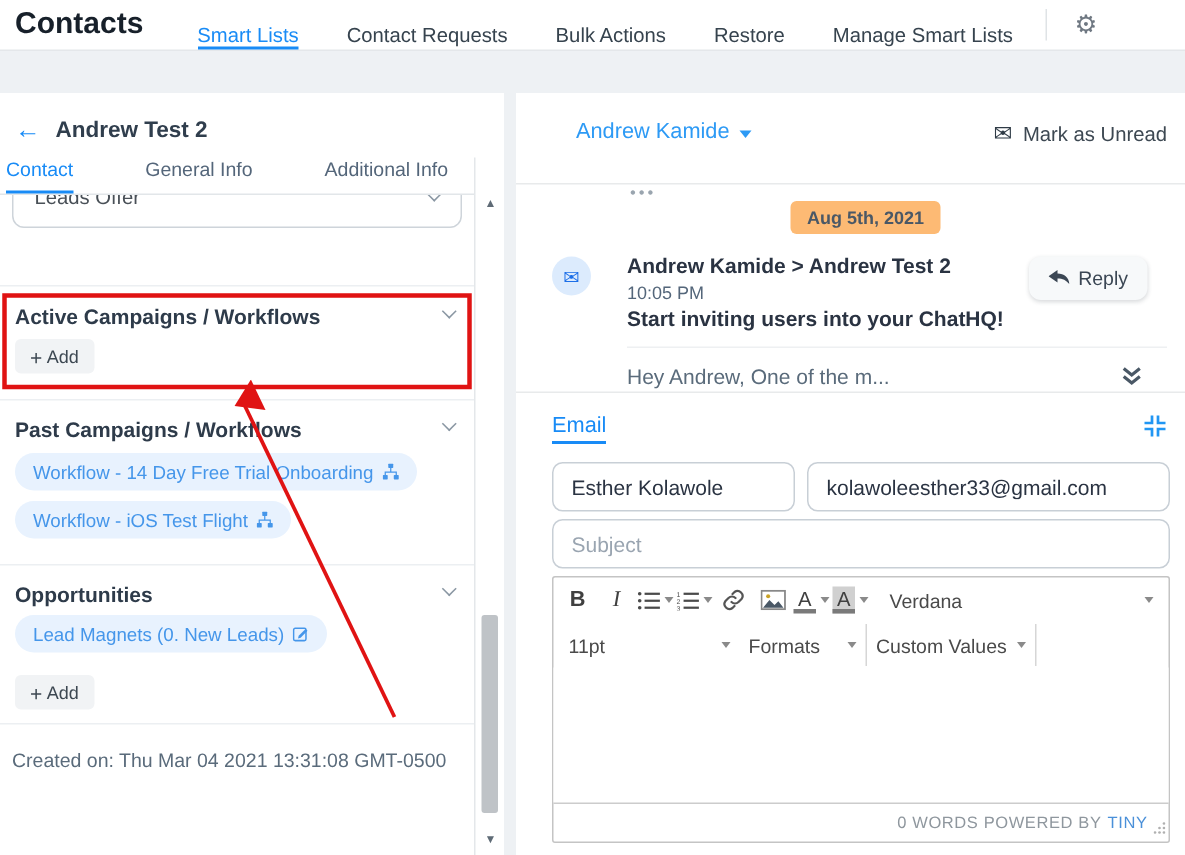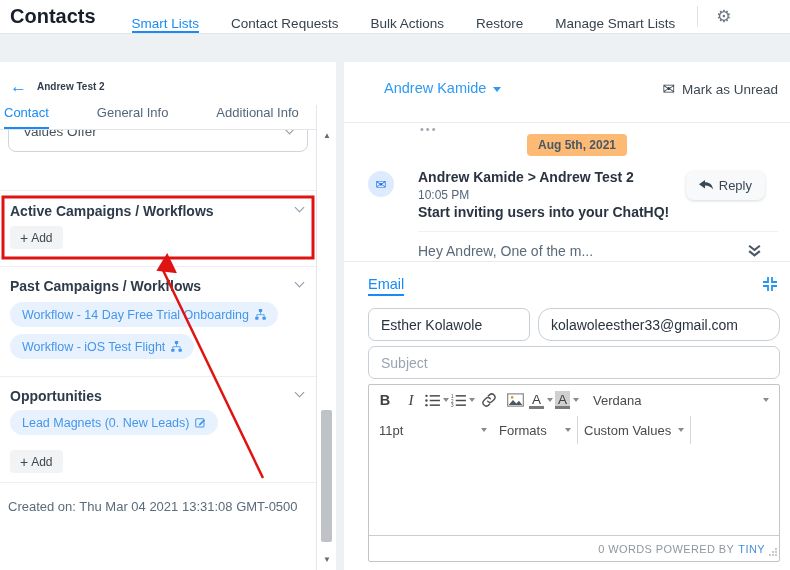--- a/index.html
+++ b/index.html
@@ -23,21 +23,21 @@
   .nav-divider { width:1px; background:#dfe3e6; margin:6px 18px 6px 22px; }
   .gear { align-self:center; font-size:17px; color:#6f7882; }
 
   
   .left-panel {
     position:absolute; left:0; top:62px; width:336px; bottom:0;
     background:#fff;
   }
   .lp-head { position:absolute; left:10px; top:16px; display:flex; align-items:center; gap:10px; }
   .back-arrow { color:#188bf6; font-size:17px; line-height:1; }
-  .lp-title { font-size:10px; color:#303e4d; font-weight:bold; }
+  .lp-title { font-size:15px; color:#303e4d; font-weight:bold; }
   .lp-tabs {
     position:absolute; left:0; top:43px; width:316px; height:25px;
     background:#fff; z-index:3; display:flex; padding:0 4px; gap:48px;
     border-bottom:1px solid #e2e6e9;
   }
   .lp-tab { font-size:13px; color:#54667a; padding-bottom:6px; border-bottom:2px solid transparent; }
   .lp-tab.active { color:#188bf6; border-bottom-color:#188bf6; }
 
   .offer-wrap { position:absolute; left:8px; width:300px; top:52px; height:39px; overflow:hidden; z-index:2; }
   .offer-box {
@@ -165,21 +165,21 @@
   </div>
 
   <div class="left-panel">
     <div class="lp-head">
       <span class="back-arrow">←</span>
       <span class="lp-title">Andrew Test 2</span>
     </div>
 
     <div class="offer-wrap">
       <div class="offer-box">
-        <span>Values Offer</span>
+        <span>Leads Offer</span>
         <span class="chev"></span>
       </div>
     </div>
 
     <div class="lp-tabs">
       <div class="lp-tab active">Contact</div>
       <div class="lp-tab">General Info</div>
       <div class="lp-tab">Additional Info</div>
     </div>
 
@@ -290,21 +290,21 @@
       <span class="shrink-icon">
         <svg width="16" height="16" viewBox="0 0 16 16" fill="none" stroke="#2196f3" stroke-width="1.8">
             <path d="M6 1v5H1"></path>
             <path d="M10 1v5h5"></path>
             <path d="M6 15v-5H1"></path>
             <path d="M10 15v-5h5"></path>
           </svg>
       </span>
 
       <input class="c-input" style="left: 24px; top: 46px; width: 162px;" value="Esther Kolawole">
-      <input class="c-input" style="left: 194px; top: 46px; width: 242px; border-radius: 13px;" value="kolawoleesther33@gmail.com">
+      <input class="c-input" style="left: 194px; top: 46px; width: 242px;" value="kolawoleesther33@gmail.com">
       <input class="c-input" style="left: 24px; top: 84px; width: 412px;" placeholder="Subject">
 
       <div class="editor">
         <div class="tb-row tb-row1">
           <span class="tb-btn tb-b">B</span>
           <span class="tb-btn tb-i">I</span>
           <span class="tb-btn">
             <svg width="15" height="13" viewBox="0 0 16 14" fill="#4a4a4a">
                 <circle cx="1.5" cy="2" r="1.3"></circle>
                 <rect x="5" y="1.2" width="11" height="1.6"></rect>

